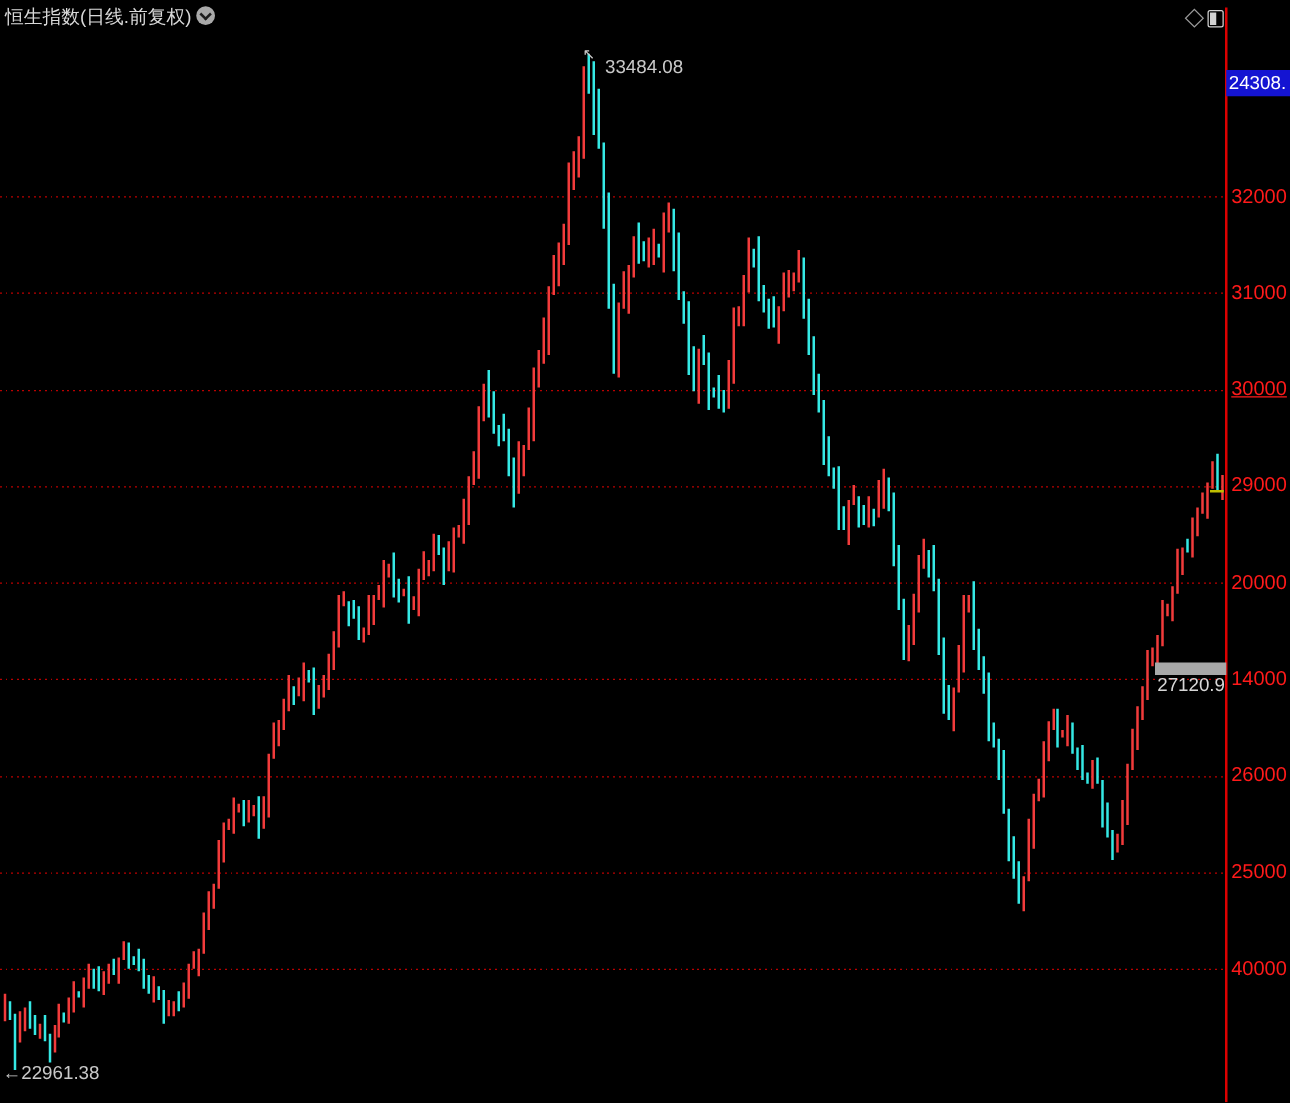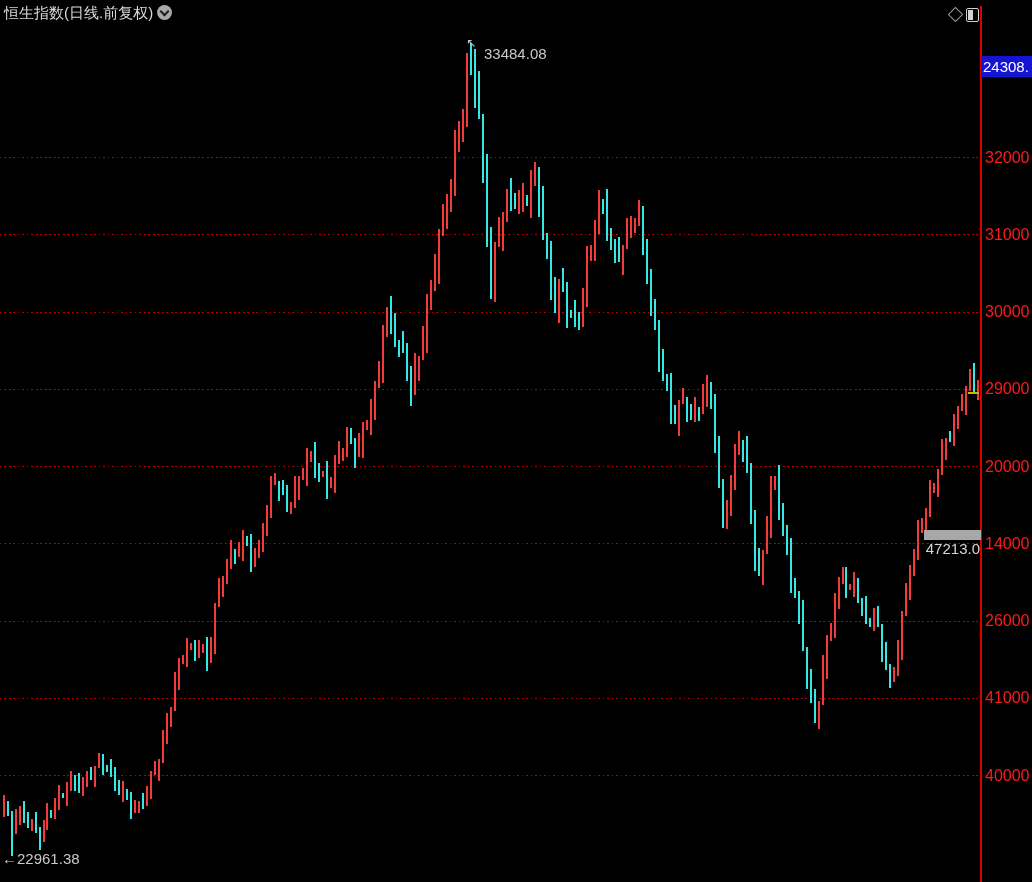--- a/index.html
+++ b/index.html
@@ -296,31 +296,31 @@
       <div class="bar" style="left: 969.3px; top: 369.3px; height: 22px; background: rgb(242, 59, 59);"></div>
       <div class="bar" style="left: 973.3px; top: 362.6px; height: 29.2px; background: rgb(53, 232, 228);"></div>
       <div class="bar" style="left: 977.3px; top: 379.5px; height: 20.8px; background: rgb(242, 59, 59);"></div>
       <div id="close-tick" class="abs" style="left: 968.3px; top: 392.3px;"></div>
     </div>
 
   <div id="vaxis" class="abs"></div>
   <div id="axis-labels">
       <span class="tick-label" style="top: 148.772px;">32000</span>
       <span class="tick-label" style="top: 225.988px;">31000</span>
-      <span class="tick-label" style="top: 303.204px;">30000</span>
+      <span class="tick-label" style="top: 303.204px; text-decoration: underline;">30000</span>
       <span class="tick-label" style="top: 380.42px;">29000</span>
       <span class="tick-label" style="top: 457.636px;">20000</span>
       <span class="tick-label" style="top: 534.852px;">14000</span>
       <span class="tick-label" style="top: 612.068px;">26000</span>
-      <span class="tick-label" style="top: 689.284px;">41000</span>
+      <span class="tick-label" style="top: 689.284px;">25000</span>
       <span class="tick-label" style="top: 766.5px;">40000</span>
     </div>
 
   <div id="top-badge" class="abs">24308.</div>
 
   <span id="peak-arrow" class="abs" style="left: 466px; top: 36.1773px;">↖</span>
   <span id="peak-label" class="abs" style="left: 484px; top: 45.1773px;">33484.08</span>
   <span id="low-label" class="abs" style="left: 2px; top: 849.698px;">←22961.38</span>
 
   <div id="marker-bar" class="abs" style="top: 529.5px;"></div>
-  <div id="marker-label" class="abs" style="top: 539.5px;">47213.0</div>
+  <div id="marker-label" class="abs" style="top: 539.5px;">27120.9</div>
 
 </div>
 
 </body></html>

